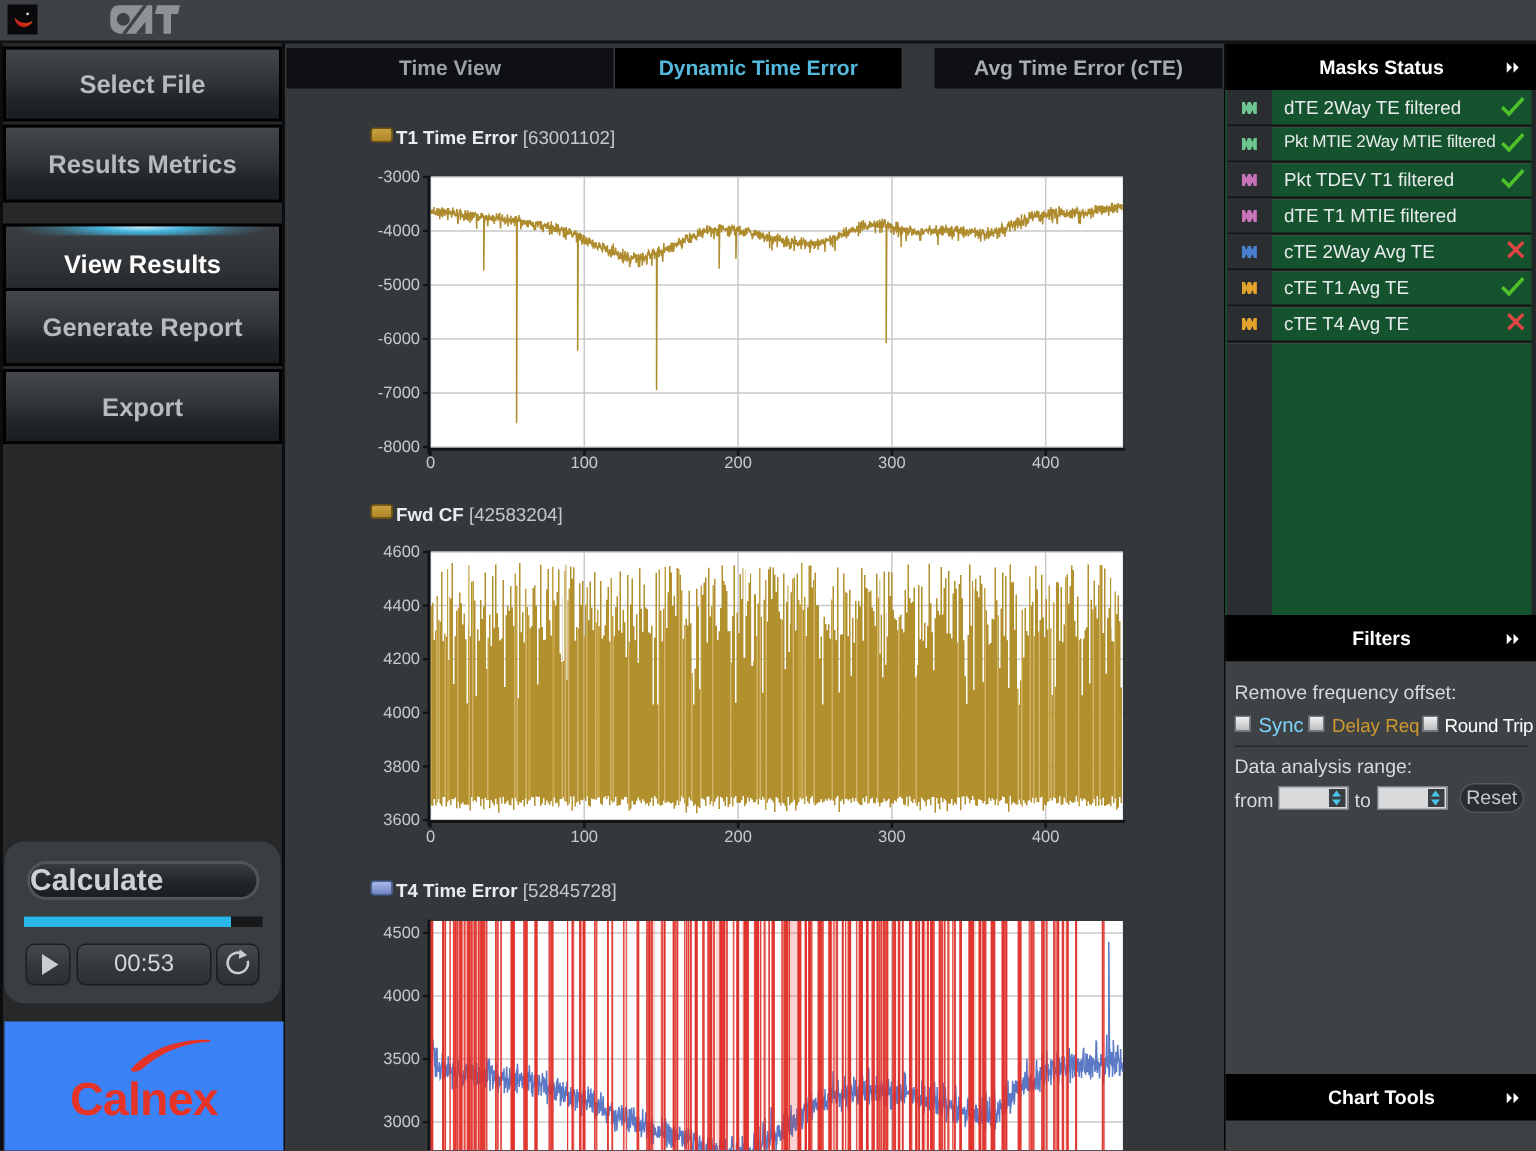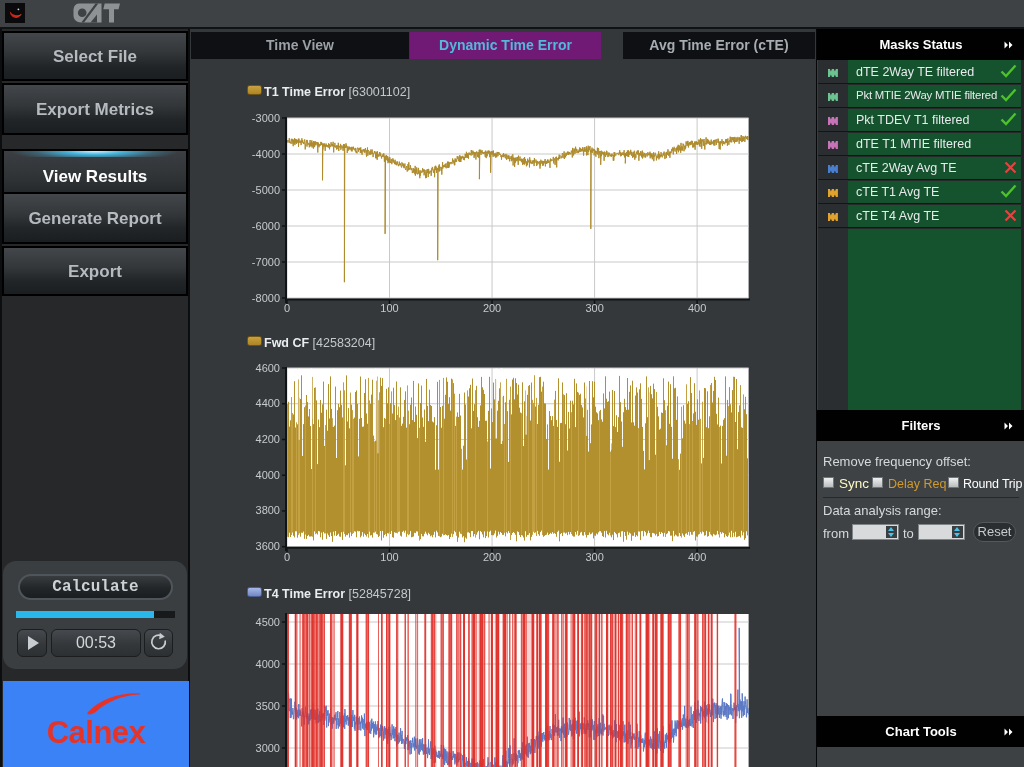--- a/index.html
+++ b/index.html
@@ -20,38 +20,38 @@
 .sbtn span { display:block; }
 #btnActive { background:linear-gradient(180deg,#3b3f43 0%,#2e3235 45%,#212427 75%,#1d2023 100%); color:#fdfdfd; }
 .glow { position:absolute; left:2%; width:96%; height:6px; }
 .glowT { top:0; background:radial-gradient(ellipse 62% 230% at 50% 0%, #d2f1ff 0%, #45b4dd 26%, rgba(69,180,221,0.3) 55%, rgba(69,180,221,0) 78%); }
 .glowB { bottom:0; background:radial-gradient(ellipse 62% 230% at 50% 100%, #d2f1ff 0%, #45b4dd 26%, rgba(69,180,221,0.3) 55%, rgba(69,180,221,0) 78%); }
 
 
 #calcpanel { left:3px; top:561px; width:184px; height:108px; background:#3a3e41; border-radius:13px; }
 #calcbtn { position:absolute; left:15px; top:13px; width:155px; height:26px; border-radius:13px;
   background:linear-gradient(180deg,#383c3f,#232628 55%,#1b1e20); border:2px solid #4f565b;
-  color:#ccd1d5; font-size:16px; font-weight:bold; text-align:center; line-height:22px;font-family:Liberation Mono, monospace; }
+  color:#ccd1d5; font-size:20px; font-weight:bold; text-align:left; line-height:22px; }
 #pbar { position:absolute; left:13px; top:50px; width:159px; height:7px; background:#17191b; }
 #pfill { position:absolute; left:0; top:0; width:138px; height:7px; background:#2ab7ea; }
 .cbtn { position:absolute; top:68px; height:28px; border-radius:6px; border:1px solid #1b1d1f;
   background:linear-gradient(180deg,#464a4e,#34383b 55%,#2d3033); }
 #playbtn { left:14px; width:30px; }
 #timebox { left:48px; width:90px; color:#d3d7da; font-size:16px; text-align:center; line-height:26px; }
 #loopbtn { left:141px; width:29px; }
 #playtri { position:absolute; left:10px; top:6px; width:0; height:0;
   border-left:11px solid #c8cdd1; border-top:7px solid transparent; border-bottom:7px solid transparent; }
 
 
 #calnexpanel { left:3px; top:681px; width:186px; height:93px; background:#3b82f6; }
 
 
 .tab { position:absolute; top:32px; height:27px; font-size:14px; font-weight:bold; text-align:center; line-height:27px; }
 #tab1 { left:191px; width:218px; background:#0e1013; color:#9ba1a6; }
-#tab2 { left:410px; width:191px; background:#701a75; color:#54b8dc; }
+#tab2 { left:410px; width:191px; background:#000000; color:#54b8dc; }
 #tab3 { left:623px; width:192px; background:#0e1013; color:#a6acb1; }
 
 
 .leg { position:absolute; font-size:12.5px; color:#c3c8cb; }
 .leg b { color:#eaedef; }
 .sw { position:absolute; width:15px; height:10px; border-radius:2.5px; }
 
 
 #rpanel { left:816px; top:29px; width:208px; height:738px; background:#3d4144; border-left:1px solid #060708; }
 .phead { position:absolute; left:0; width:208px; height:31px; background:#010102; color:#fff;
@@ -111,21 +111,21 @@
 </div>
 <div class="abs" id="topline"></div>
 
 <div class="abs" id="sidebar">
   <div class="edge" style="left:0"></div>
       <div class="edge" style="left:188px"></div>
   <div class="sbtn" style="top:2px;height:50px">
         <span style="margin-top:14px">Select File</span>
       </div>
   <div class="sbtn" style="top:54px;height:52px">
-        <span style="margin-top:15px">Export Metrics</span>
+        <span style="margin-top:15px">Results Metrics</span>
       </div>
   <div class="sbtn" id="btnActive" style="top:120px;height:68px">
         <div class="glow glowT"></div>
         <span style="margin-top:16px">View Results</span>
         <div class="glow glowB"></div>
       </div>
   <div class="sbtn" style="top:163px;height:52px">
         <span style="margin-top:15px">Generate Report</span>
       </div>
   <div class="sbtn" style="top:217px;height:50px">
@@ -602,21 +602,21 @@
             </svg></div>
         </div>
 <div class="mdiv" style="top:166.5px"></div>
   </div>
   <div class="phead" style="top:381px">Filters<span class="ch"><svg width="10" height="8" viewBox="0 0 10 8">
             <path d="M0.5 0.5 L4 4 L0.5 7.5 Z M5 0.5 L8.5 4 L5 7.5 Z" fill="#fff"></path>
           </svg></span></div>
   <div id="filters">
     <div class="flab" style="left:6px;top:13px">Remove frequency offset:</div>
     <div class="cb" style="left:6px;top:36px"></div>
-        <div class="cbl" style="left:22px;top:35px;color:#fef9c3">Sync</div>
+        <div class="cbl" style="left:22px;top:35px;color:#7dd3fc">Sync</div>
     <div class="cb" style="left:55px;top:36px"></div>
         <div class="cbl" style="left:71px;top:35.5px;color:#cf9a2f;font-size:12.5px">Delay Req</div>
     <div class="cb" style="left:131px;top:36px"></div>
         <div class="cbl" style="left:146px;top:35.5px;color:#ffffff;font-size:12.5px;letter-spacing:-0.2px">Round Trip</div>
     <div id="fsep"></div>
     <div class="flab" style="left:6px;top:62px">Data analysis range:</div>
     <div class="flab" style="left:6px;top:85px">from</div>
     <div class="inp" style="left:35px;top:83px">
           <div class="spin">
             <div class="u"></div>

